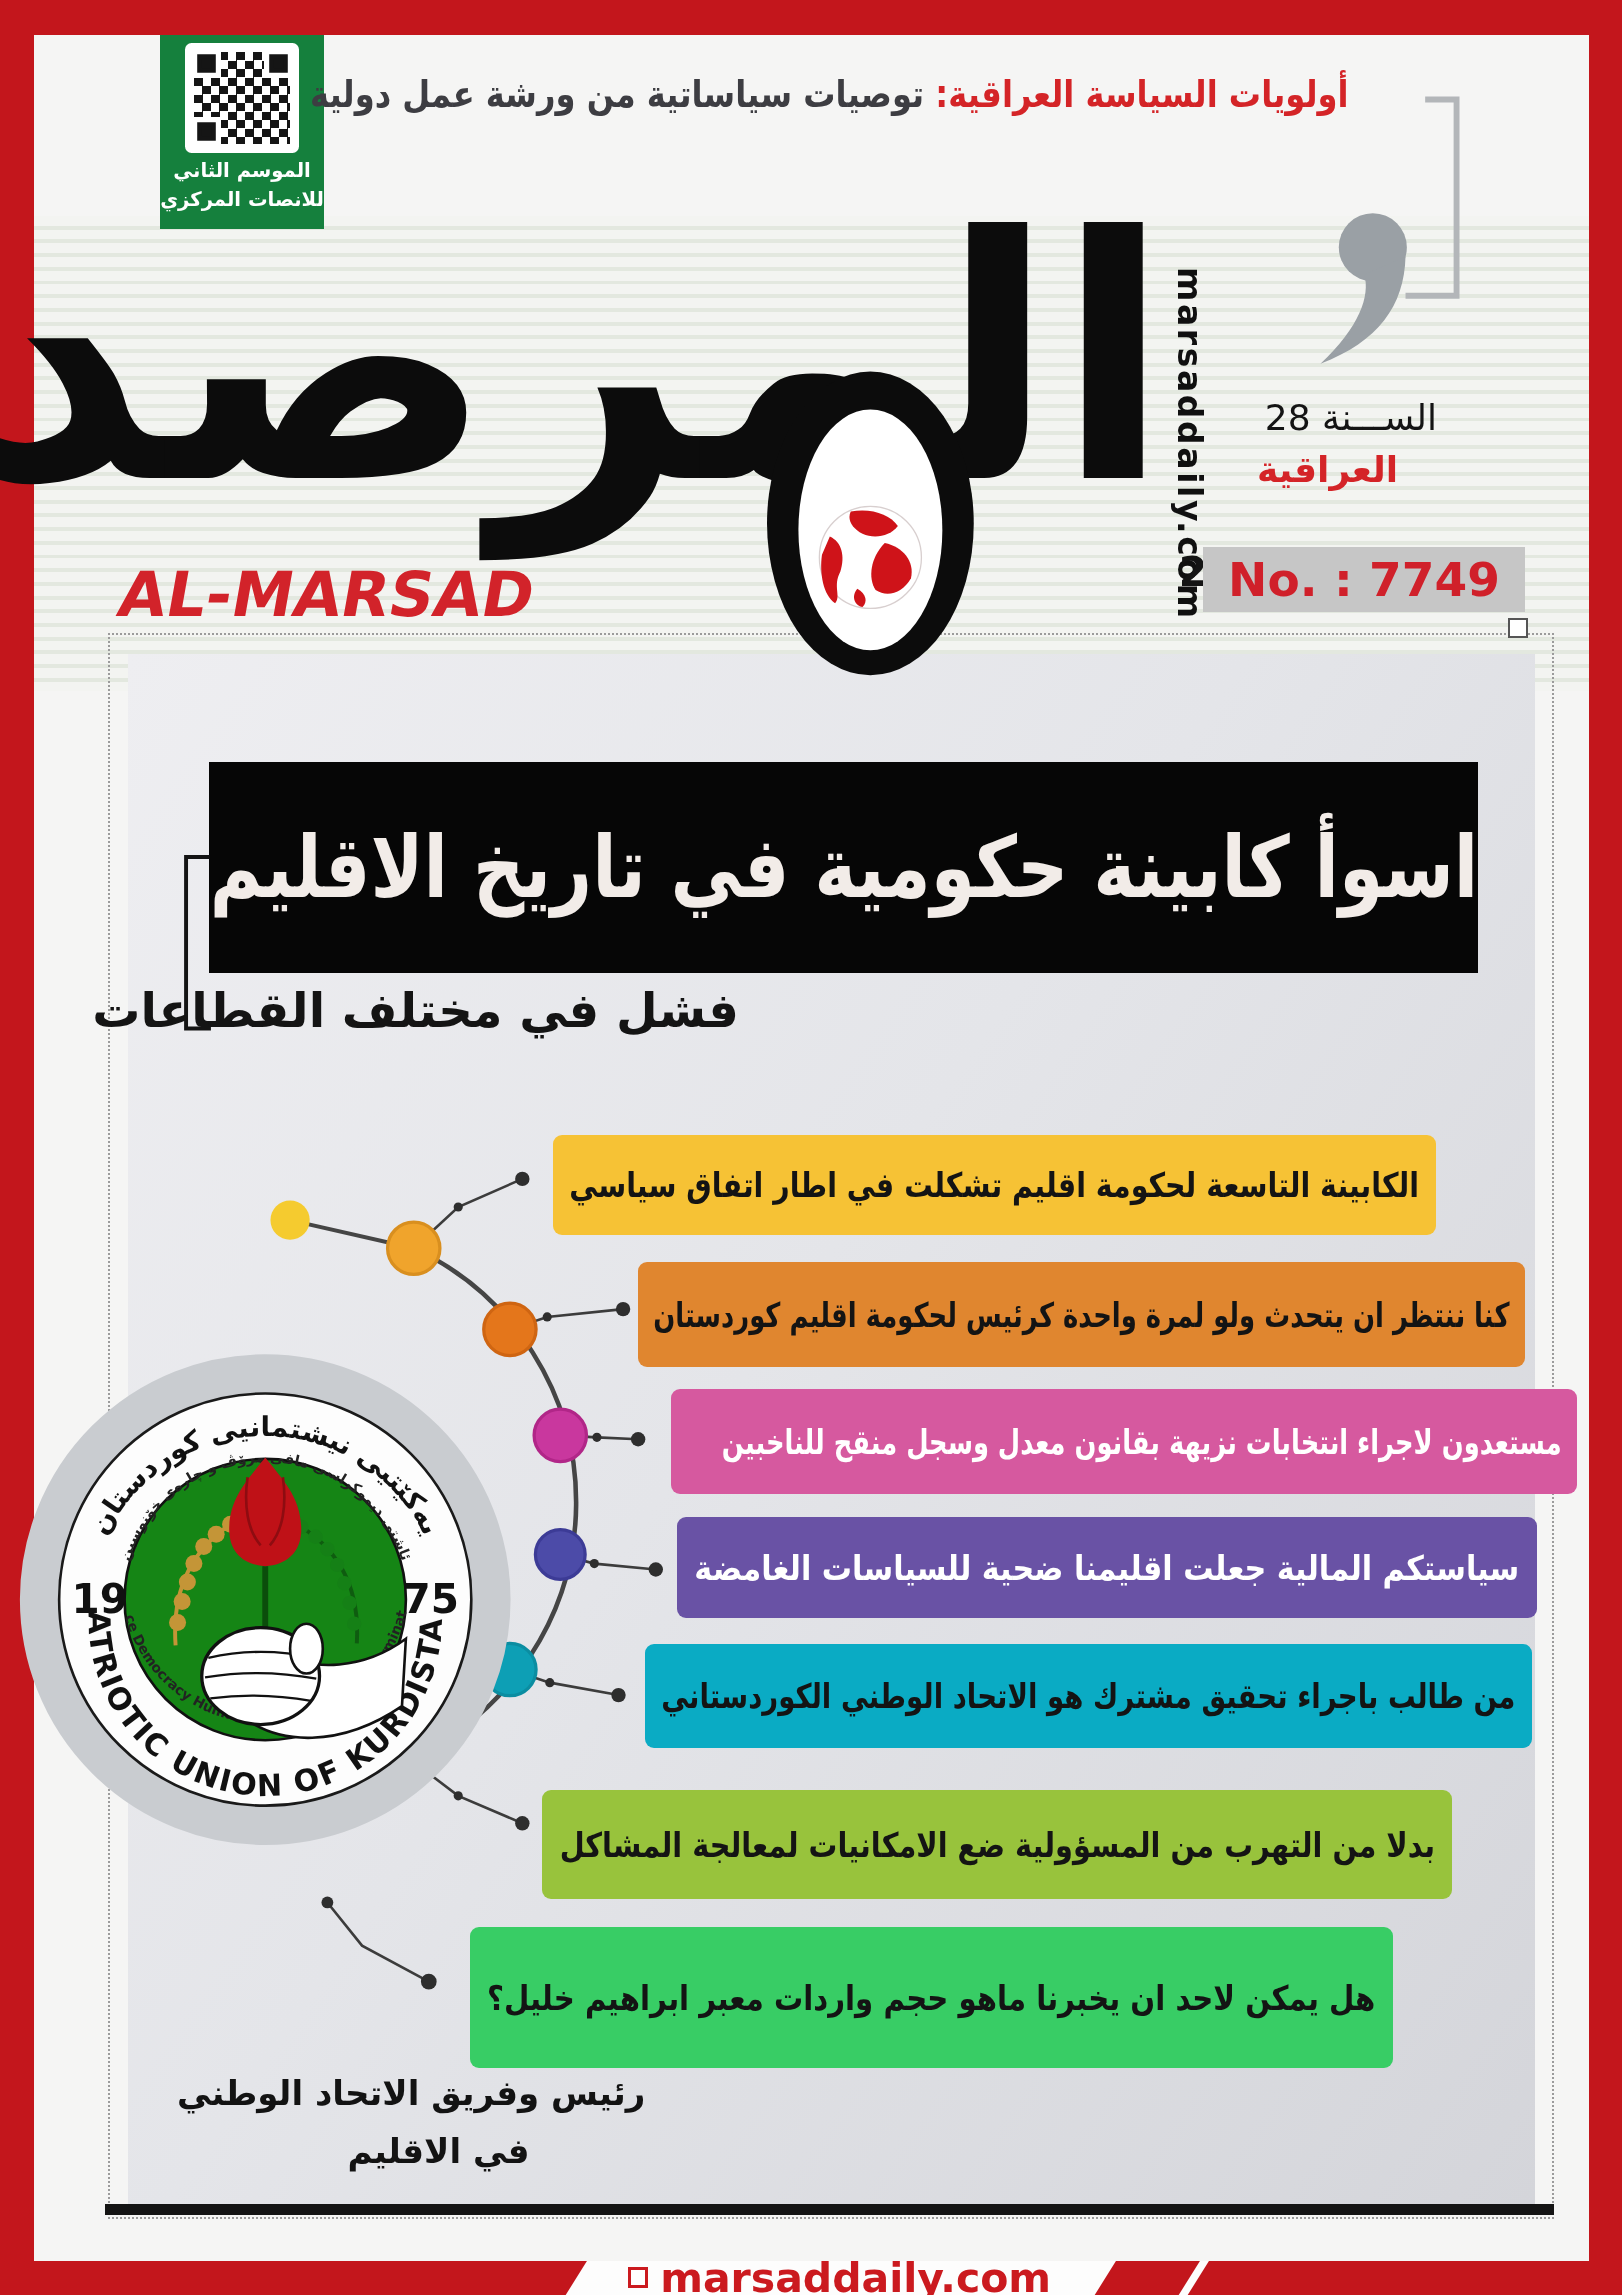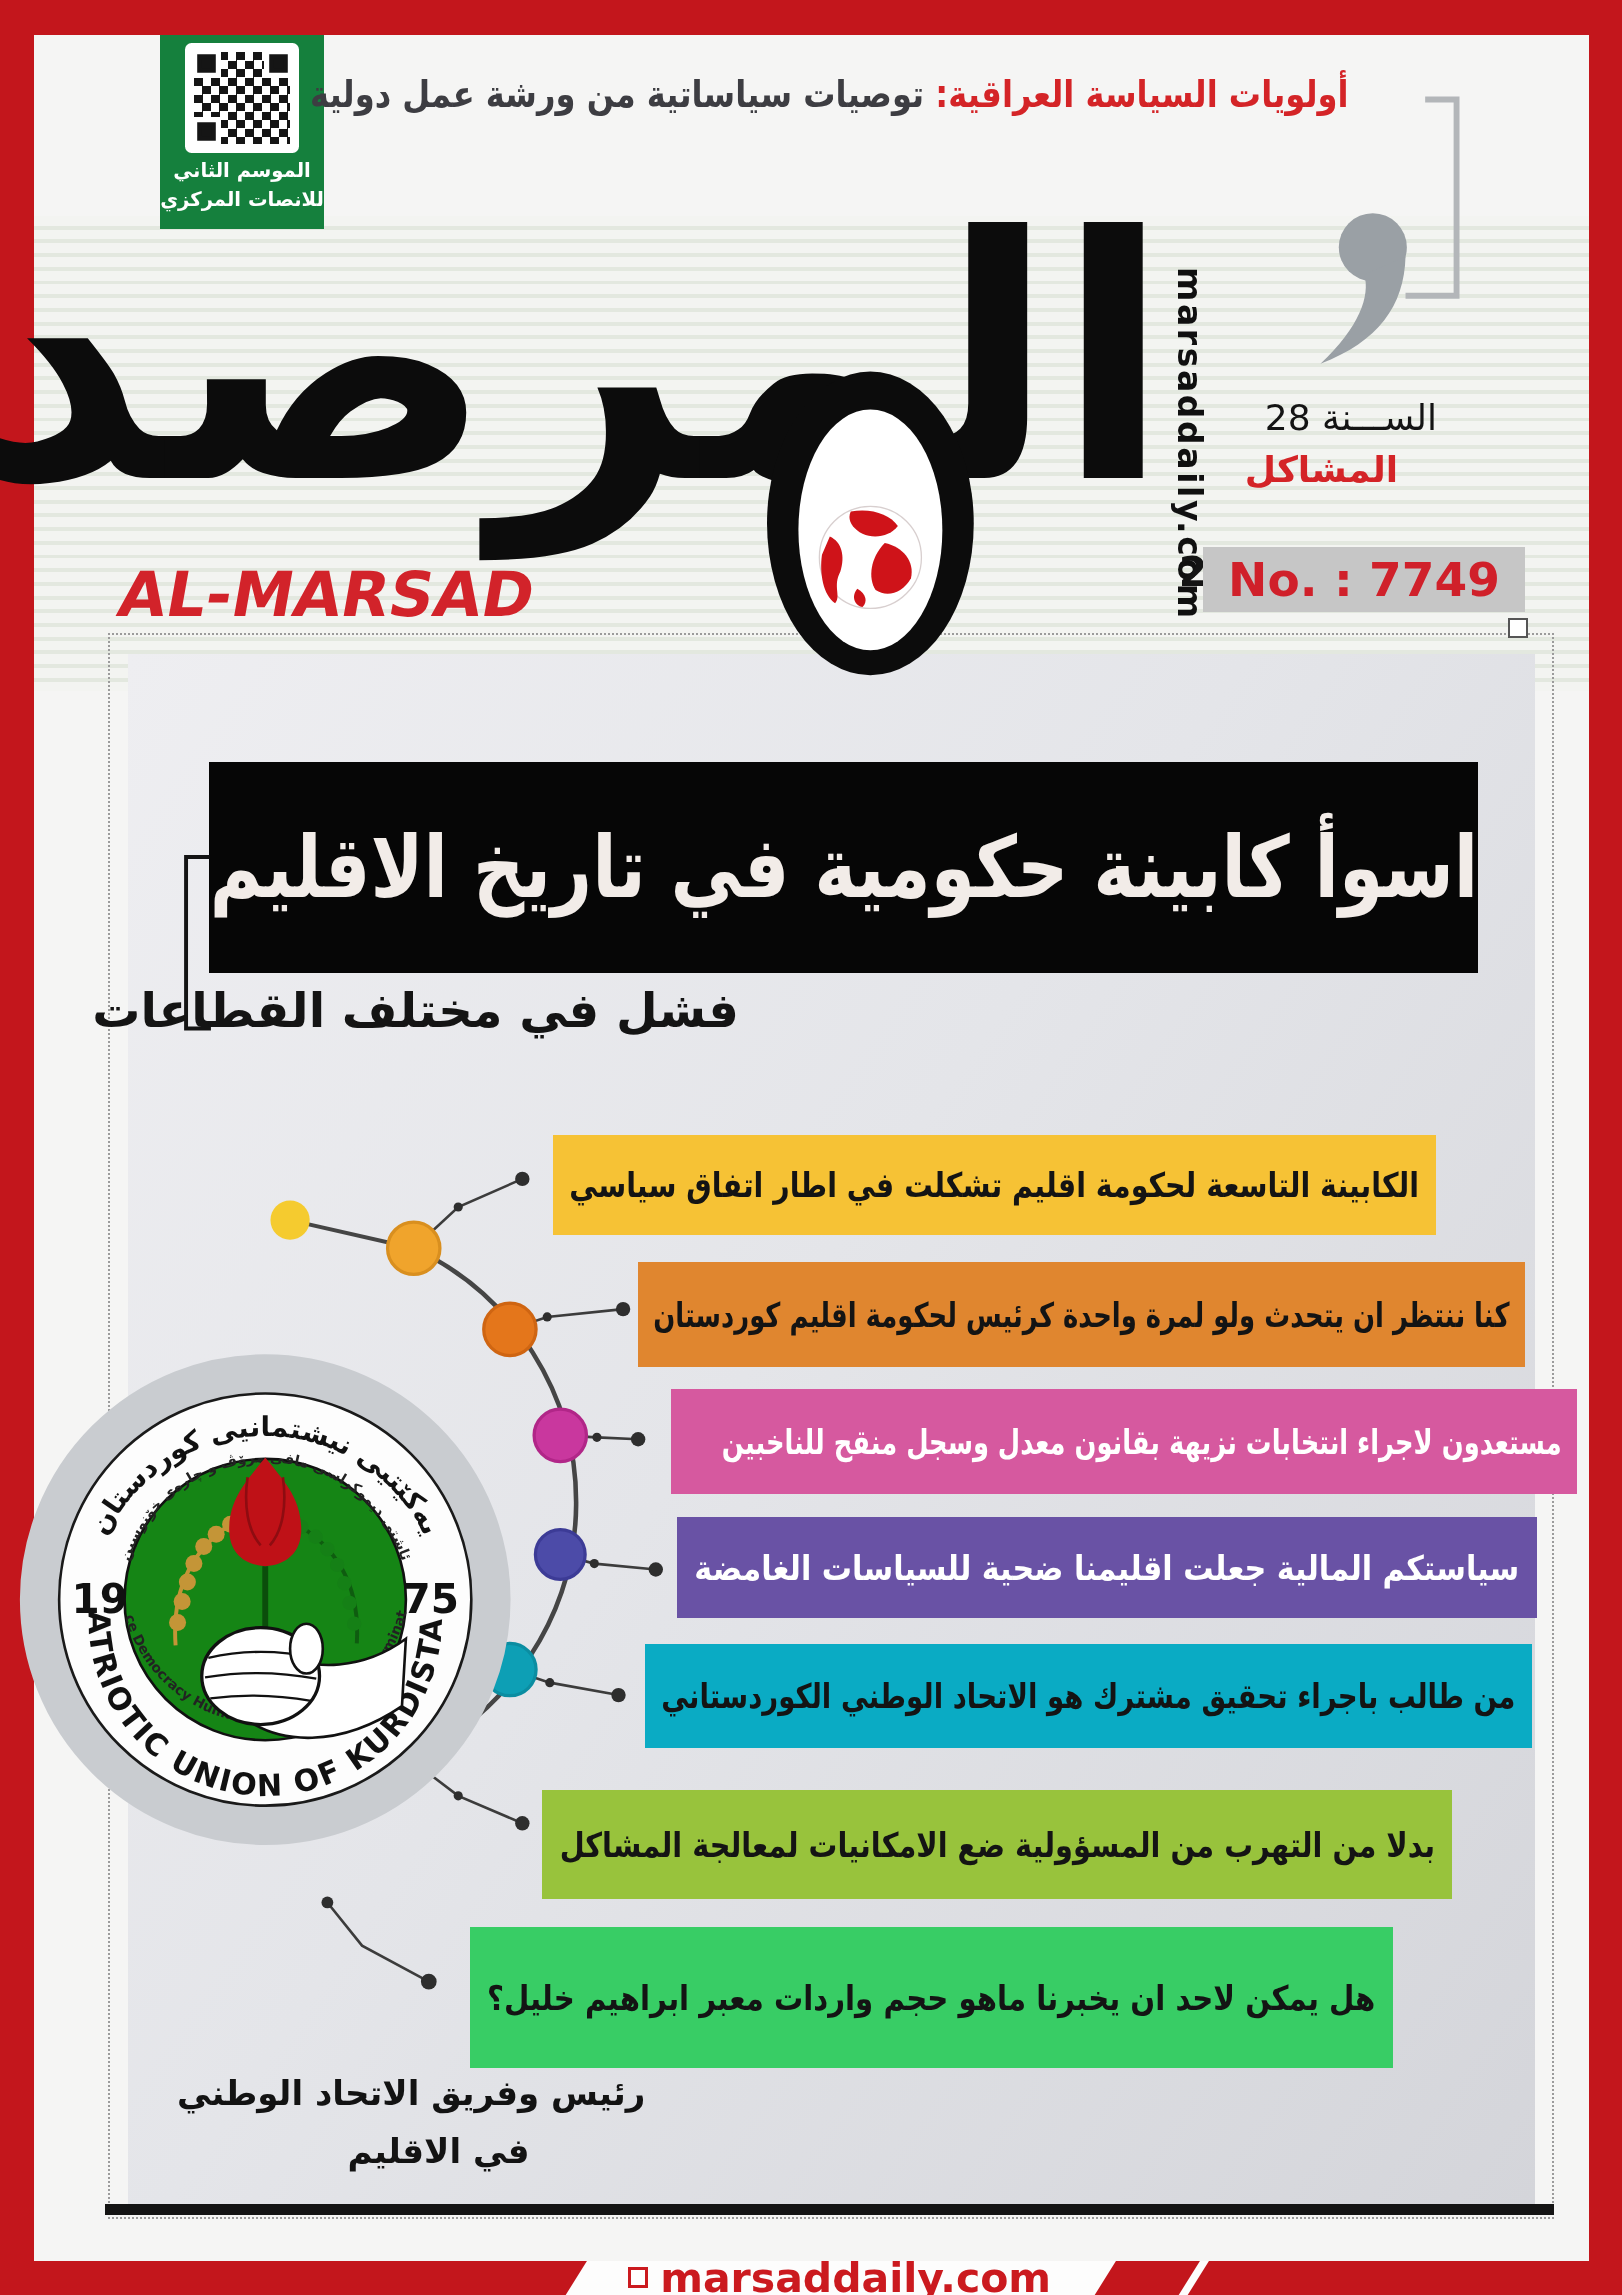--- a/index.html
+++ b/index.html
@@ -50,21 +50,21 @@
     background:linear-gradient(125deg,#eeeef1 0%,#e4e5e9 45%,#d4d5da 100%);}
   .card-bottom{left:105px;top:2204px;width:1449px;height:10.5px;background:#141414;}
   .handle{left:1508px;top:618px;width:15.7px;height:15.7px;background:#ffffff;border:2px solid #555;}
   
   .headline-box{left:209px;top:762px;width:1269px;height:211px;background:#060606;
     display:flex;align-items:center;justify-content:center;overflow:hidden;}
   .headline-box span{color:#f2ece8;font-size:85px;font-weight:bold;direction:rtl;white-space:nowrap;}
   .subheadline{left:216px;top:982px;width:523px;text-align:center;direction:rtl;
     font-size:48px;font-weight:bold;color:#141414;white-space:nowrap;}
   
-  .bar{display:flex;align-items:center;justify-content:center;overflow:hidden;}
+  .bar{display:flex;align-items:center;justify-content:center;overflow:hidden;border-radius:9px;}
   .bar span{font-size:34px;font-weight:bold;direction:rtl;white-space:nowrap;padding:0 19.6px;}
   #bar0{left:553px;top:1135px;width:883px;height:100px;}
   #bar1{left:638px;top:1262px;width:887px;height:105px;}
   #bar2{left:671px;top:1389px;width:870px;height:105px;}
   #bar3{left:677px;top:1517px;width:860px;height:101px;}
   #bar4{left:645px;top:1644px;width:887px;height:104px;}
   #bar5{left:542px;top:1790px;width:910px;height:109px;}
   #bar6{left:450px;top:1927px;width:923px;height:141px;margin-left:20px;}
   
   .attr1{left:177px;top:2073px;width:523px;text-align:left;direction:rtl;
@@ -102,21 +102,21 @@
     <div class="qr-text" style="top:152px;">للانصات المركزي</div>
   </div>
 
   <div class="abs top-head"><span class="fit" style="display: inline-block; transform: scaleX(0.869565); transform-origin: center center;"><span class="hl">أولويات السياسة العراقية:</span><span class="rest"> توصيات سياساتية من ورشة عمل دولية</span></span></div>
 
   <div class="abs logo-ar">المرصد</div>
   <div class="abs logo-latin">AL-MARSAD</div>
   <div class="abs site-vert">marsaddaily.com</div>
 
   <div class="abs year-line">الســـنة 28</div>
-  <div class="abs day-line">المشاكل</div>
+  <div class="abs day-line">العراقية</div>
   <div class="abs date-line">2023/01/17</div>
   <div class="abs no-bar">
       <span>No. :  7749</span>
     </div>
 
   <div class="abs card-dotted"></div>
   <div class="abs card"></div>
   <div class="abs handle"></div>
 
   <div class="abs headline-box">

